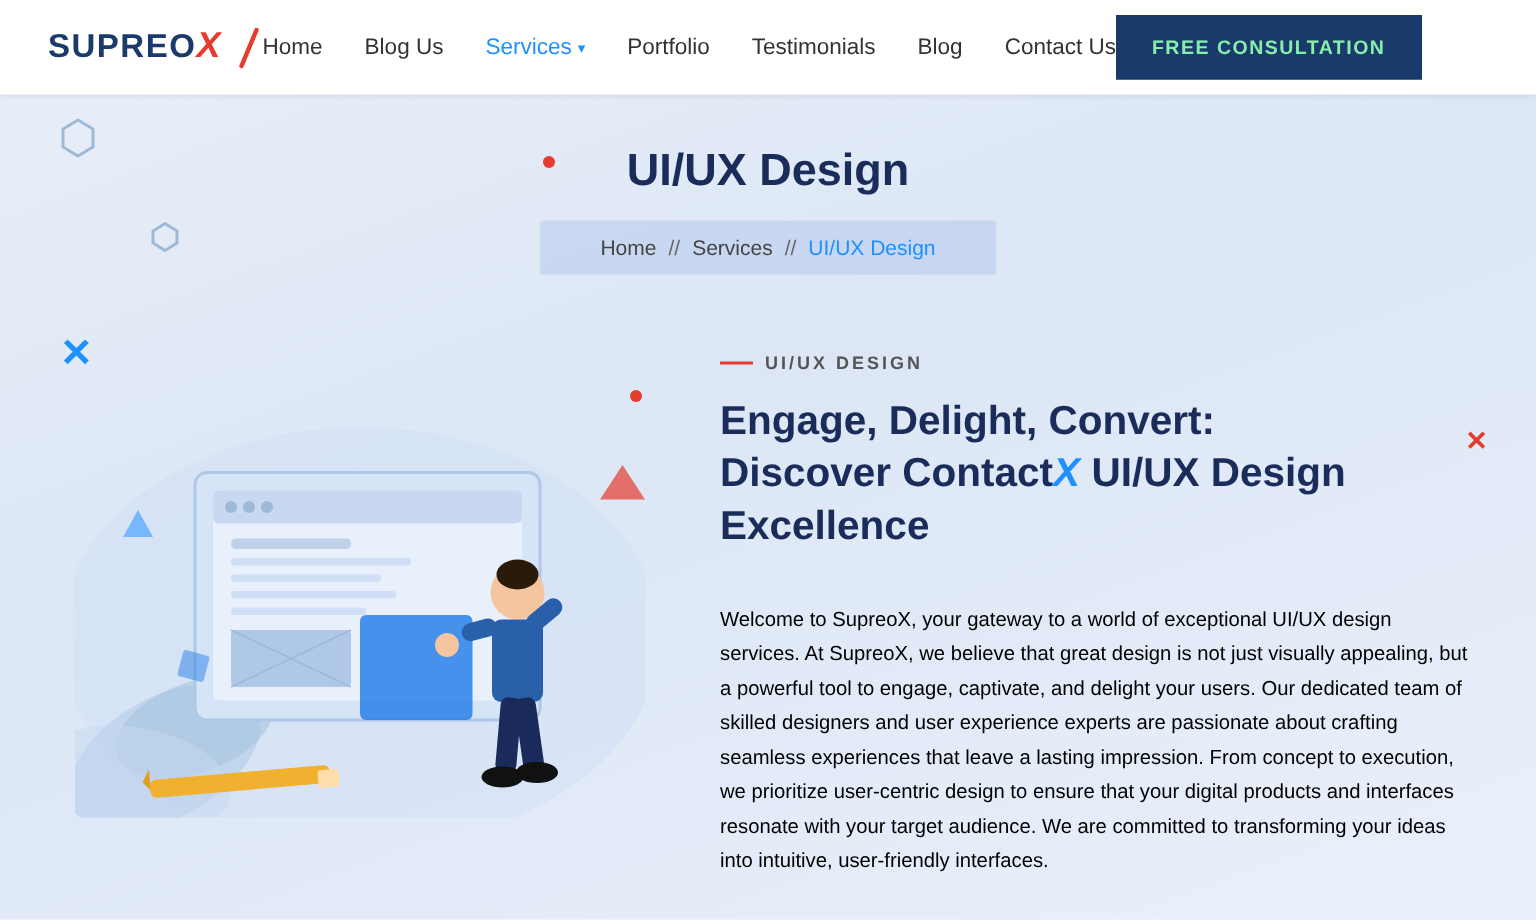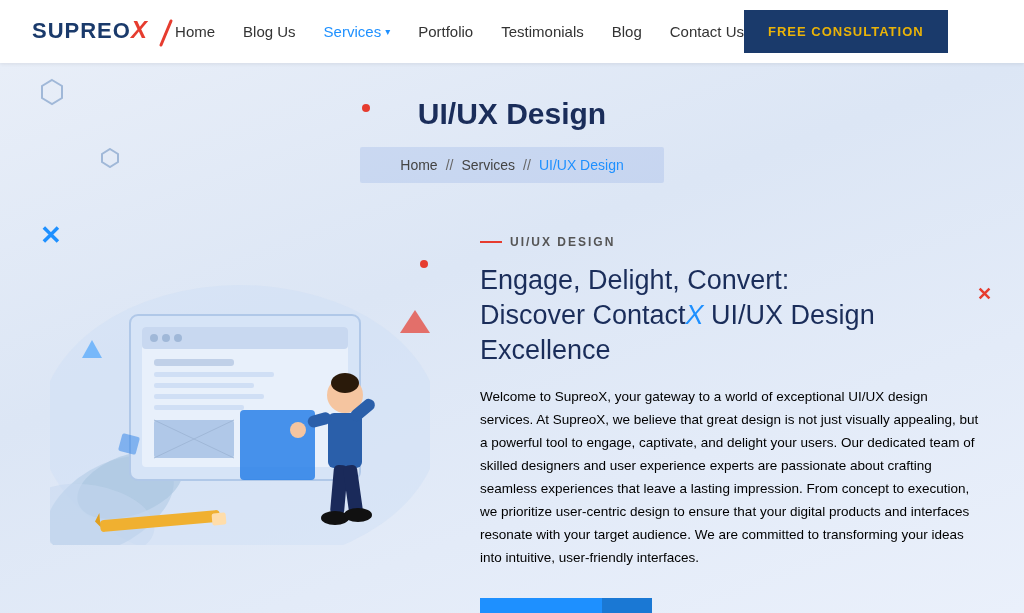--- a/index.html
+++ b/index.html
@@ -16,21 +16,21 @@
     }
     .logo { display: flex; align-items: center; }
     .logo-text { font-size: 22px; font-weight: 800; color: #1a3a6b; letter-spacing: 1px; }
     .logo-x { color: #e63c2f; font-style: italic; font-size: 24px; }
     nav ul { display: flex; list-style: none; gap: 28px; align-items: center; }
     nav ul li a { text-decoration: none; font-size: 15px; color: #333; font-weight: 500; }
     nav ul li a.active { color: #1e90ff; }
     .services-link { display: flex; align-items: center; gap: 4px; }
     .chevron { font-size: 10px; color: #1e90ff; }
     .btn-consultation {
-      background: #1a3a6b; color: #eab308;
+      background: #1a3a6b; color: #86efac;
       border: 2px solid #1a3a6b;
       padding: 12px 22px;
       font-size: 13px; font-weight: 700;
       letter-spacing: 1px;
       cursor: pointer;
       text-transform: uppercase;
     }
 
     
     .page-bg {
@@ -86,22 +86,22 @@
 
     
     .right-text { flex: 1; padding-top: 10px; }
     .section-label {
       display: flex; align-items: center; gap: 8px;
       font-size: 12px; font-weight: 700; color: #555; letter-spacing: 2px;
       text-transform: uppercase; margin-bottom: 14px;
     }
     .label-line { width: 22px; height: 2px; background: #e63c2f; }
     .main-heading {
-      font-size: 27px; font-weight: 400; color: #1a2d5a;
-      line-height: 1.3; margin-bottom: 18px;
+      font-size: 27px; font-weight: 700; color: #1a2d5a;
+      line-height: 1.3; margin-bottom: 34px;
     }
     .main-heading .highlight { color: #1e90ff; font-style: italic; }
     .description {
       font-size: 13.5px; color: #000000; line-height: 1.7;
       margin-bottom: 28px;
     }
     .btn-contact {
       display: inline-flex; align-items: center; gap: 0;
       background: #1e90ff; color: #fff;
       border: none; cursor: pointer;

